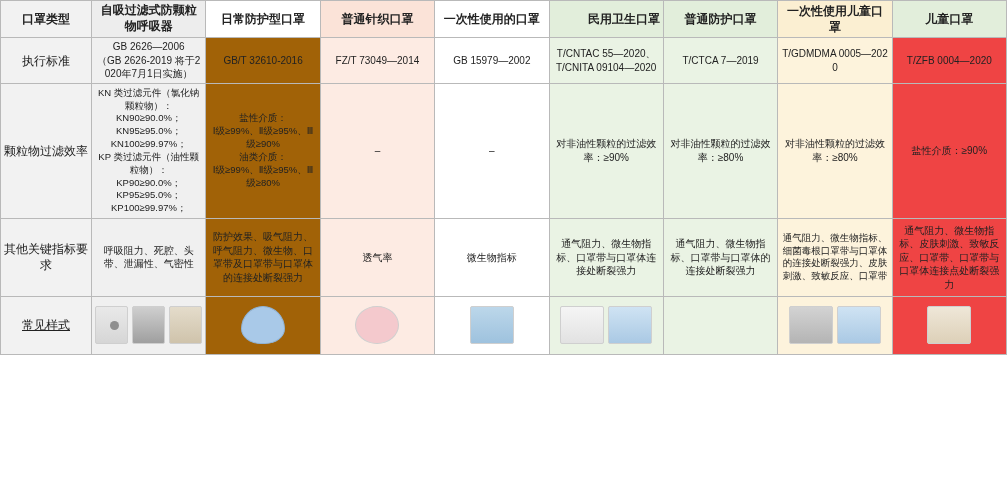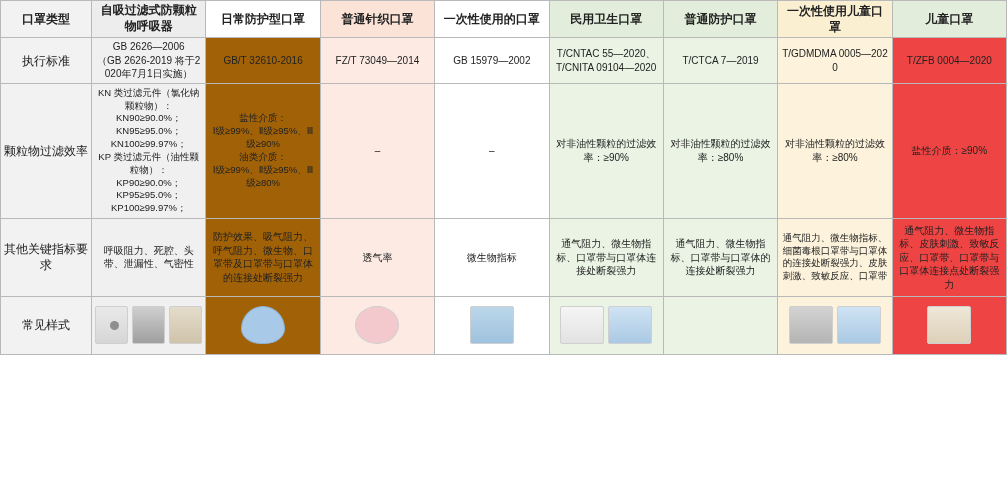--- a/index.html
+++ b/index.html
@@ -40,21 +40,21 @@
   .c4{background:#ffffff;}
   .c5{background:#eaf3e4;}
   .c6{background:#eaf3e4;}
   .c7{background:#fdf3dc;}
   .c8{background:#ef4444;}
   .hdr .c0{background:#f2f2f2;}
   .hdr .c1{background:#ededed;font-family:Liberation Mono, monospace;}
   .hdr .c2{background:#ffffff;}
   .hdr .c3{background:#fbe3d8;}
   .hdr .c4{background:#ffffff;}
-  .hdr .c5{background:#e2eedb;}
+  .hdr .c5{background:#e2eedb;text-align:right;}
   .hdr .c6{background:#e2eedb;}
   .hdr .c7{background:#fbefd2;}
   .hdr .c8{background:#e2eedb;}
   .small{font-size:10px;}
   .tiny{font-size:9.5px;}
   .samples{
     display:flex;justify-content:center;align-items:center;gap:4px;
   }
   .sample{
     width:42px;height:36px;border:1px solid #cfcfcf;border-radius:2px;
@@ -123,21 +123,21 @@
     <td class="c1 small">呼吸阻力、死腔、头带、泄漏性、气密性</td>
     <td class="c2 small">防护效果、吸气阻力、呼气阻力、微生物、口罩带及口罩带与口罩体的连接处断裂强力</td>
     <td class="c3 small">透气率</td>
     <td class="c4 small">微生物指标</td>
     <td class="c5 small">通气阻力、微生物指标、口罩带与口罩体连接处断裂强力</td>
     <td class="c6 small">通气阻力、微生物指标、口罩带与口罩体的连接处断裂强力</td>
     <td class="c7 tiny">通气阻力、微生物指标、细菌毒根口罩带与口罩体的连接处断裂强力、皮肤刺激、致敏反应、口罩带</td>
     <td class="c8 small">通气阻力、微生物指标、皮肤刺激、致敏反应、口罩带、口罩带与口罩体连接点处断裂强力</td>
   </tr>
 
-  <tr style="height:58px;">
+  <tr style="height:58px;text-decoration:underline;">
     <td class="rowhead">常见样式</td>
     <td class="c1 cellpad">
       <div class="samples">
         <span class="sample s-n95"></span>
         <span class="sample s-gray"></span>
         <span class="sample s-beige"></span>
       </div>
     </td>
     <td class="c2 cellpad">
       <div class="samples">

